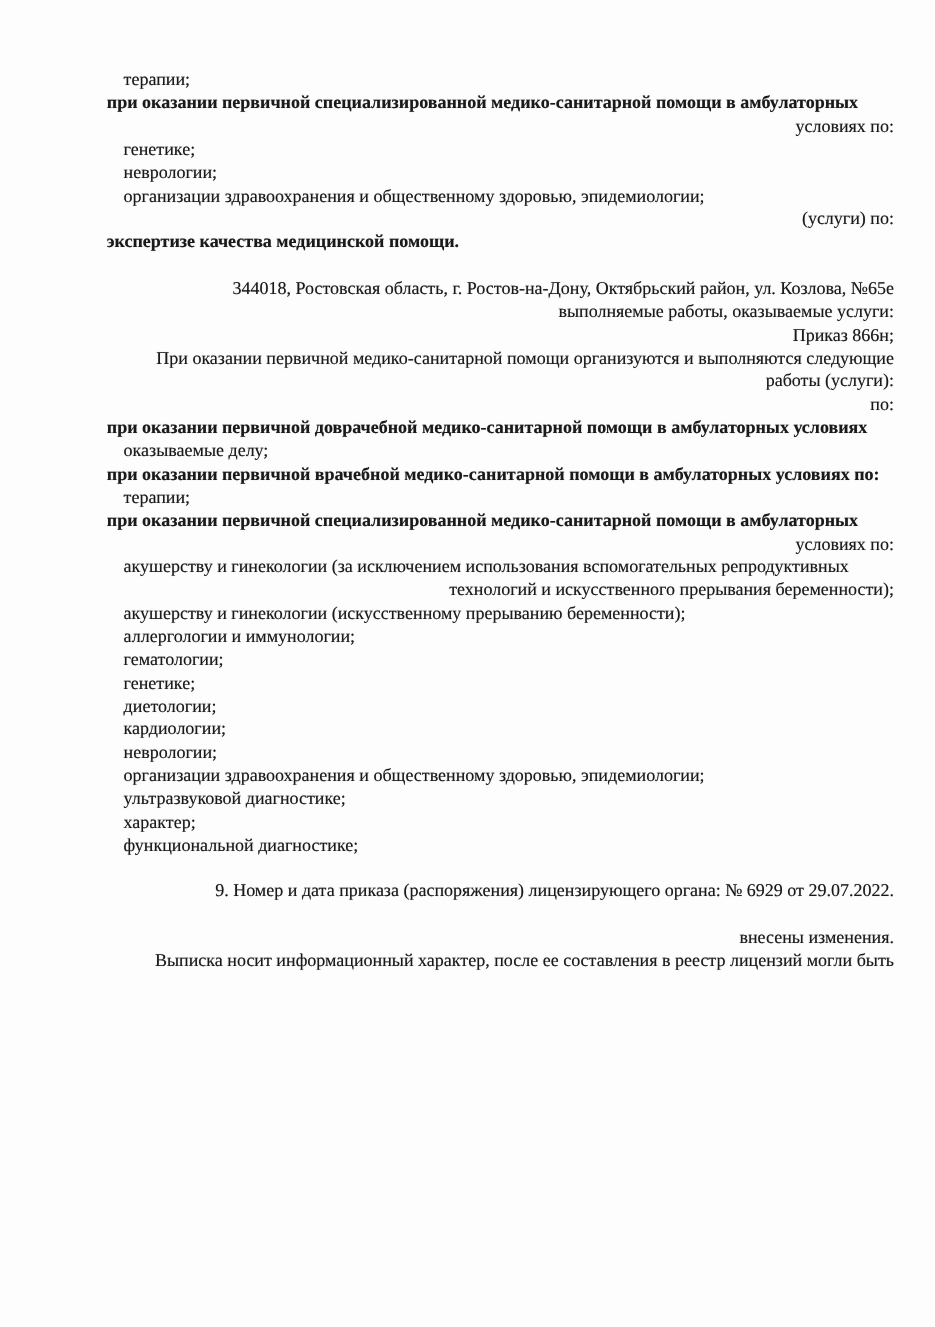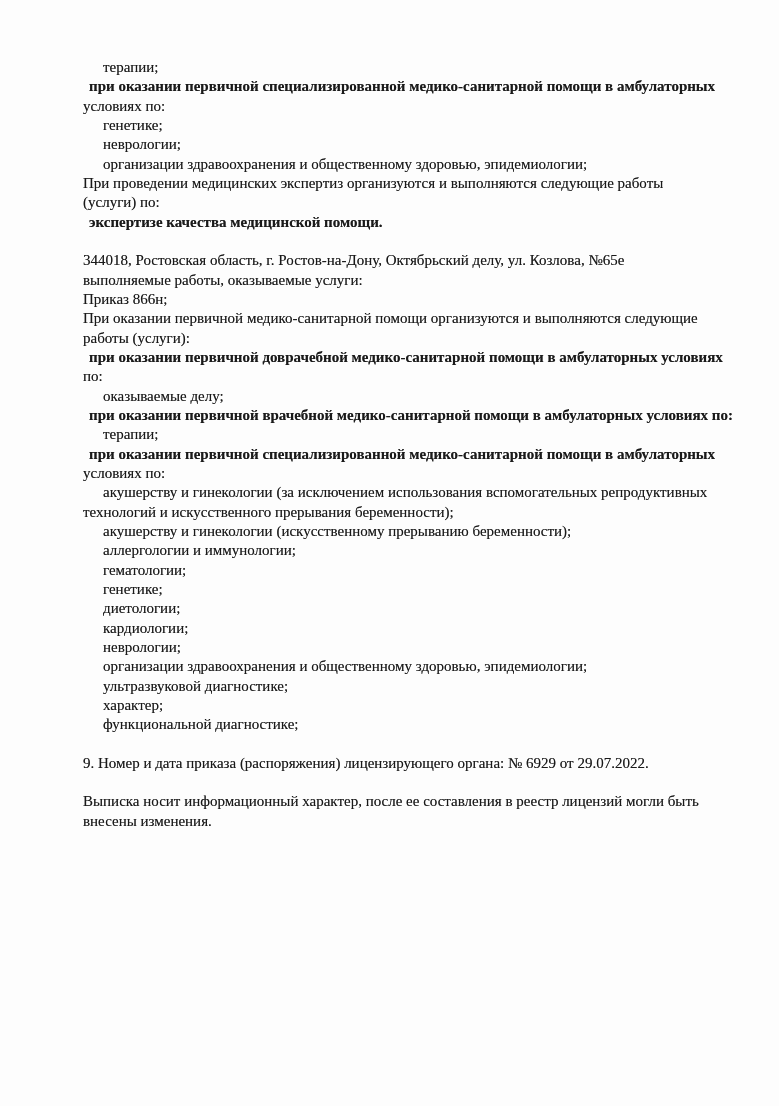--- a/index.html
+++ b/index.html
@@ -19,46 +19,45 @@
       color: #1a1a1a;
       overflow: hidden;
       
       text-shadow: 0 0 0.6px rgba(30, 30, 30, 0.55);
     }
     .line {
       height: 19.33px;
       line-height: 19.33px;
       white-space: pre;
     }
-    .indent-0 { padding-left: 0; }
+    .indent-0 { padding-left: 0; text-align: right; }
     .indent-1 { padding-left: 6px; font-weight: bold; }
     .indent-2 { padding-left: 20px; }
   </style>
 </head>
 <body>
 
 <div class="page" style="background: rgb(253, 253, 253); color: rgb(26, 26, 26);">
   <div id="doc-body">
       <div class="line indent-2">терапии;</div>
       <div class="line indent-1">при оказании первичной специализированной медико-санитарной помощи в амбулаторных</div>
       <div class="line indent-0">условиях по:</div>
       <div class="line indent-2">генетике;</div>
       <div class="line indent-2">неврологии;</div>
       <div class="line indent-2">организации здравоохранения и общественному здоровью, эпидемиологии;</div>
-      <div class="line indent-0">При проведении медицинских экспертиз организуются и выполняются следующие работы</div>
       <div class="line indent-0">(услуги) по:</div>
       <div class="line indent-1">экспертизе качества медицинской помощи.</div>
       <div class="line indent-0"></div>
-      <div class="line indent-0">344018, Ростовская область, г. Ростов-на-Дону, Октябрьский делу, ул. Козлова, №65е</div>
+      <div class="line indent-0">344018, Ростовская область, г. Ростов-на-Дону, Октябрьский район, ул. Козлова, №65е</div>
       <div class="line indent-0">выполняемые работы, оказываемые услуги:</div>
       <div class="line indent-0">Приказ 866н;</div>
       <div class="line indent-0">При оказании первичной медико-санитарной помощи организуются и выполняются следующие</div>
       <div class="line indent-0">работы (услуги):</div>
+      <div class="line indent-0">по:</div>
       <div class="line indent-1">при оказании первичной доврачебной медико-санитарной помощи в амбулаторных условиях</div>
-      <div class="line indent-0">по:</div>
       <div class="line indent-2">оказываемые делу;</div>
       <div class="line indent-1">при оказании первичной врачебной медико-санитарной помощи в амбулаторных условиях по:</div>
       <div class="line indent-2">терапии;</div>
       <div class="line indent-1">при оказании первичной специализированной медико-санитарной помощи в амбулаторных</div>
       <div class="line indent-0">условиях по:</div>
       <div class="line indent-2">акушерству и гинекологии (за исключением использования вспомогательных репродуктивных</div>
       <div class="line indent-0">технологий и искусственного прерывания беременности);</div>
       <div class="line indent-2">акушерству и гинекологии (искусственному прерыванию беременности);</div>
       <div class="line indent-2">аллергологии и иммунологии;</div>
       <div class="line indent-2">гематологии;</div>
@@ -66,16 +65,16 @@
       <div class="line indent-2">диетологии;</div>
       <div class="line indent-2">кардиологии;</div>
       <div class="line indent-2">неврологии;</div>
       <div class="line indent-2">организации здравоохранения и общественному здоровью, эпидемиологии;</div>
       <div class="line indent-2">ультразвуковой диагностике;</div>
       <div class="line indent-2">характер;</div>
       <div class="line indent-2">функциональной диагностике;</div>
       <div class="line indent-0"></div>
       <div class="line indent-0">9. Номер и дата приказа (распоряжения) лицензирующего органа: № 6929 от 29.07.2022.</div>
       <div class="line indent-0"></div>
+      <div class="line indent-0">внесены изменения.</div>
       <div class="line indent-0">Выписка носит информационный характер, после ее составления в реестр лицензий могли быть</div>
-      <div class="line indent-0">внесены изменения.</div>
     </div>
 </div>
 
 </body></html>

